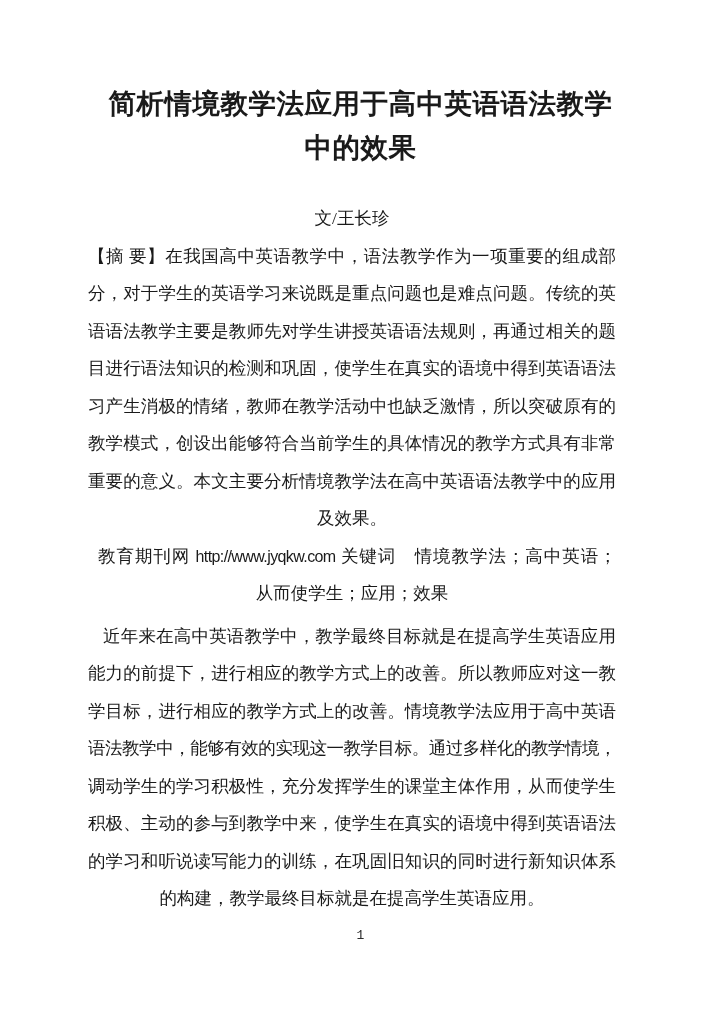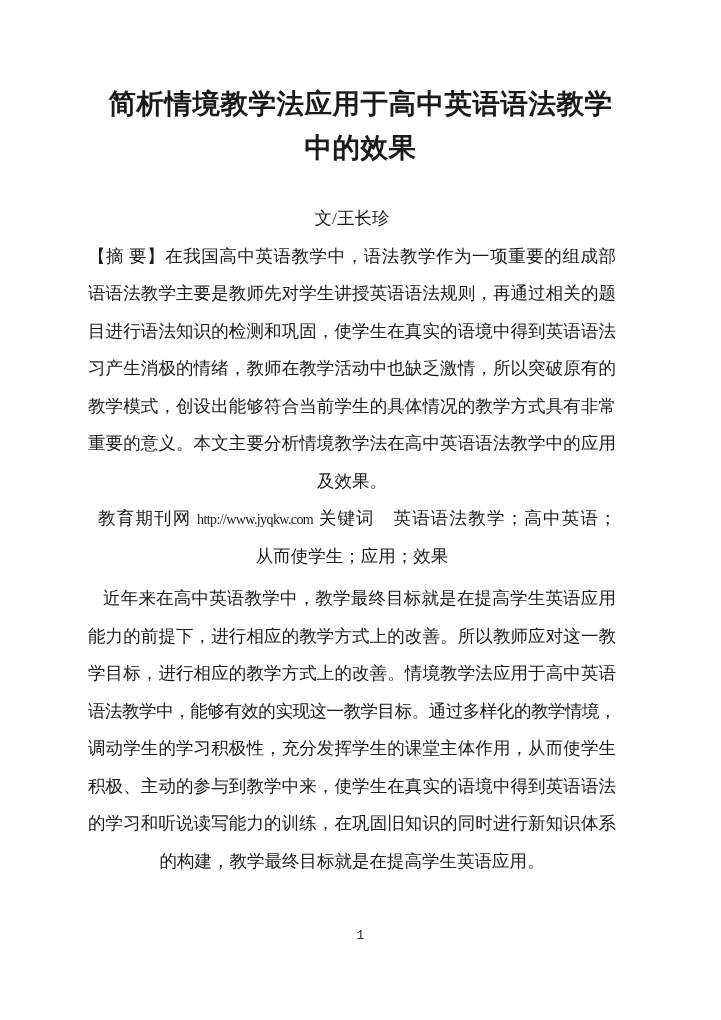--- a/index.html
+++ b/index.html
@@ -48,22 +48,22 @@
     overflow: visible;
   }
   .line.j {
     text-align: justify;
     text-align-last: justify;
   }
   .line.tight {
     letter-spacing: -0.6px;
   }
   .mono {
-    font-family: Liberation Serif, serif;
-    font-size: 14px;
+    font-family: Liberation Sans, sans-serif;
+    font-size: 16px;
   }
   .page-number {
     position: absolute;
     top: 928px;
     left: 0;
     width: 721px;
     text-align: center;
     font-family: "Liberation Mono", "DejaVu Sans Mono", monospace;
     font-size: 13px;
     line-height: 16px;
@@ -76,27 +76,28 @@
 <div class="page">
 
   <h1 class="doc-title">
     <span class="title-line">简析情境教学法应用于高中英语语法教学</span>
     <span class="title-line">中的效果</span>
   </h1>
 
   <div class="doc-body" id="doc-body">
       <div class="line"><span>文/王长珍</span></div>
       <div class="line j"><span>【摘 要】在我国高中英语教学中，语法教学作为一项重要的组成部</span></div>
+      <div class="line j"><span>分，对于学生的英语学习来说既是重点问题也是难点问题。传统的英</span></div>
       <div class="line j"><span>语语法教学主要是教师先对学生讲授英语语法规则，再通过相关的题</span></div>
       <div class="line j"><span>目进行语法知识的检测和巩固，使学生在真实的语境中得到英语语法</span></div>
       <div class="line j"><span>习产生消极的情绪，教师在教学活动中也缺乏激情，所以突破原有的</span></div>
       <div class="line j"><span>教学模式，创设出能够符合当前学生的具体情况的教学方式具有非常</span></div>
       <div class="line j"><span>重要的意义。本文主要分析情境教学法在高中英语语法教学中的应用</span></div>
       <div class="line"><span>及效果。</span></div>
-      <div class="line j tight" style="text-indent: 10px;"><span>教育期刊网 </span><span class="mono">http://www.jyqkw.com</span><span> 关键词　英语语法教学；高中英语；</span></div>
+      <div class="line j tight" style="text-indent: 10px;"><span>教育期刊网 </span><span class="mono">http://www.jyqkw.com</span><span> 关键词　情境教学法；高中英语；</span></div>
       <div class="line"><span>从而使学生；应用；效果</span></div>
       <div class="line j" style="text-indent: 15px; margin-top: 5px;"><span>近年来在高中英语教学中，教学最终目标就是在提高学生英语应用</span></div>
       <div class="line j"><span>能力的前提下，进行相应的教学方式上的改善。所以教师应对这一教</span></div>
       <div class="line j"><span>学目标，进行相应的教学方式上的改善。情境教学法应用于高中英语</span></div>
       <div class="line j tight"><span>语法教学中，能够有效的实现这一教学目标。通过多样化的教学情境，</span></div>
       <div class="line j"><span>调动学生的学习积极性，充分发挥学生的课堂主体作用，从而使学生</span></div>
       <div class="line j"><span>积极、主动的参与到教学中来，使学生在真实的语境中得到英语语法</span></div>
       <div class="line j"><span>的学习和听说读写能力的训练，在巩固旧知识的同时进行新知识体系</span></div>
       <div class="line"><span>的构建，教学最终目标就是在提高学生英语应用。</span></div>
     </div>

